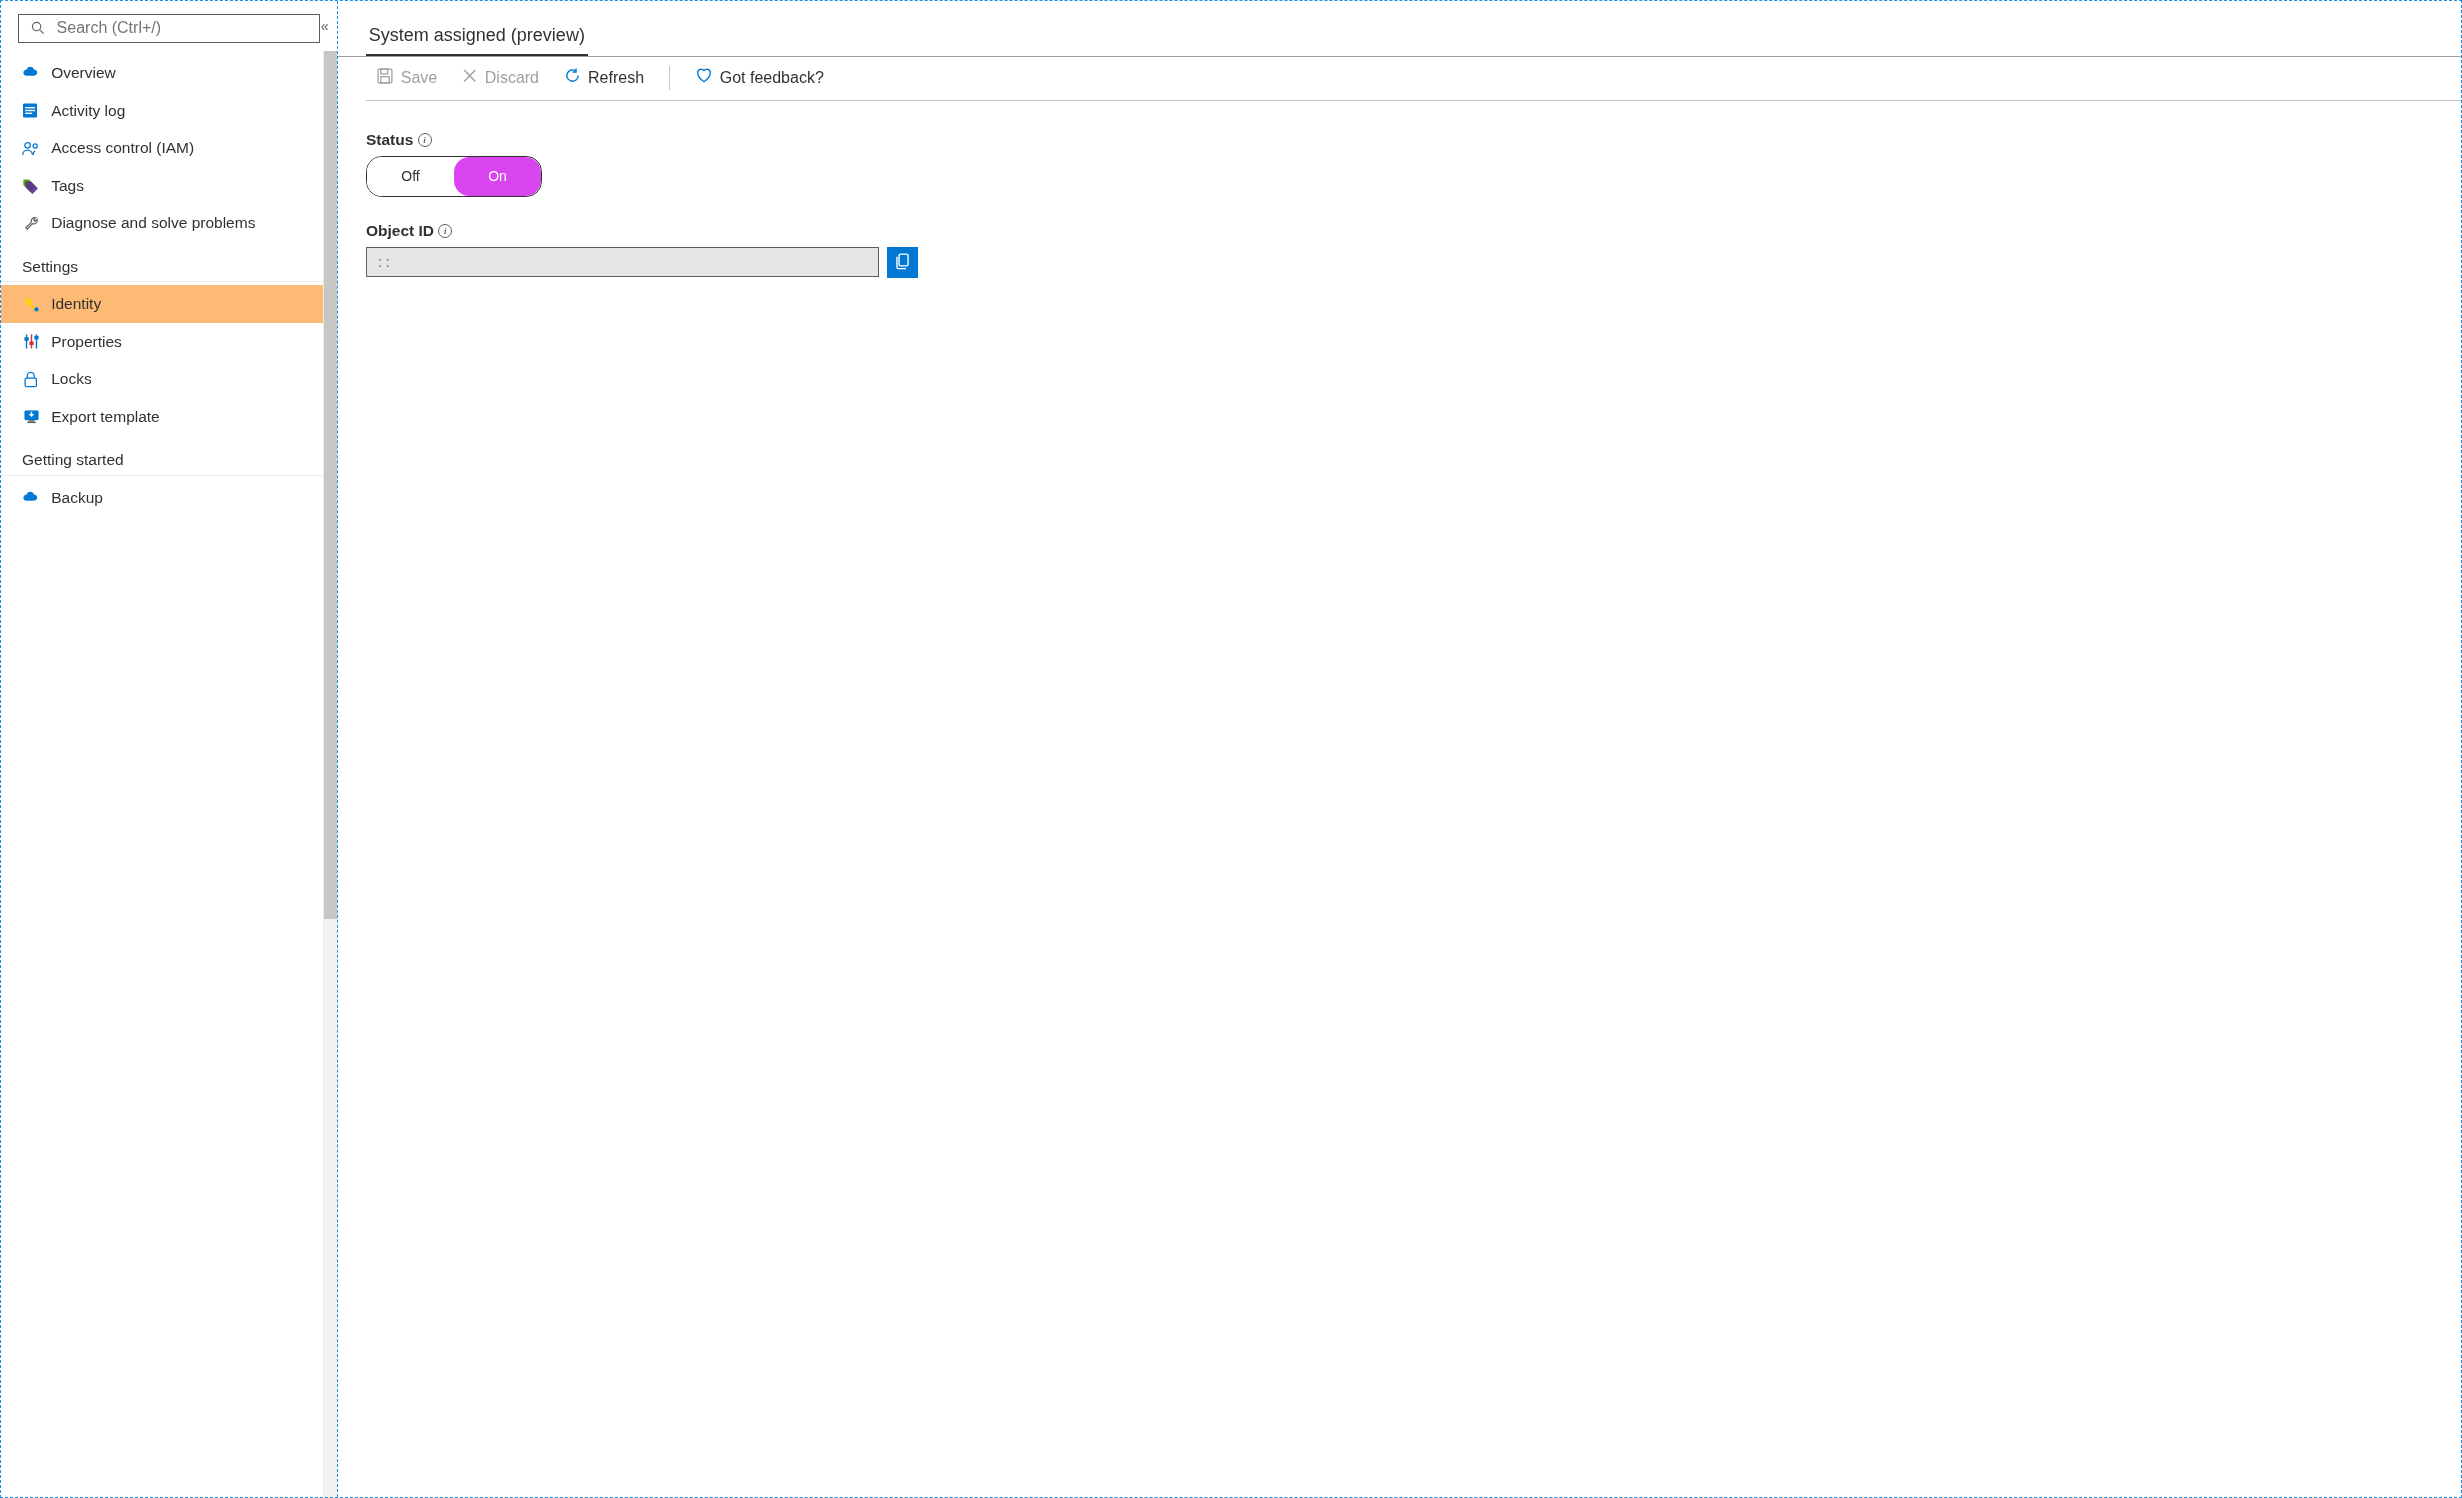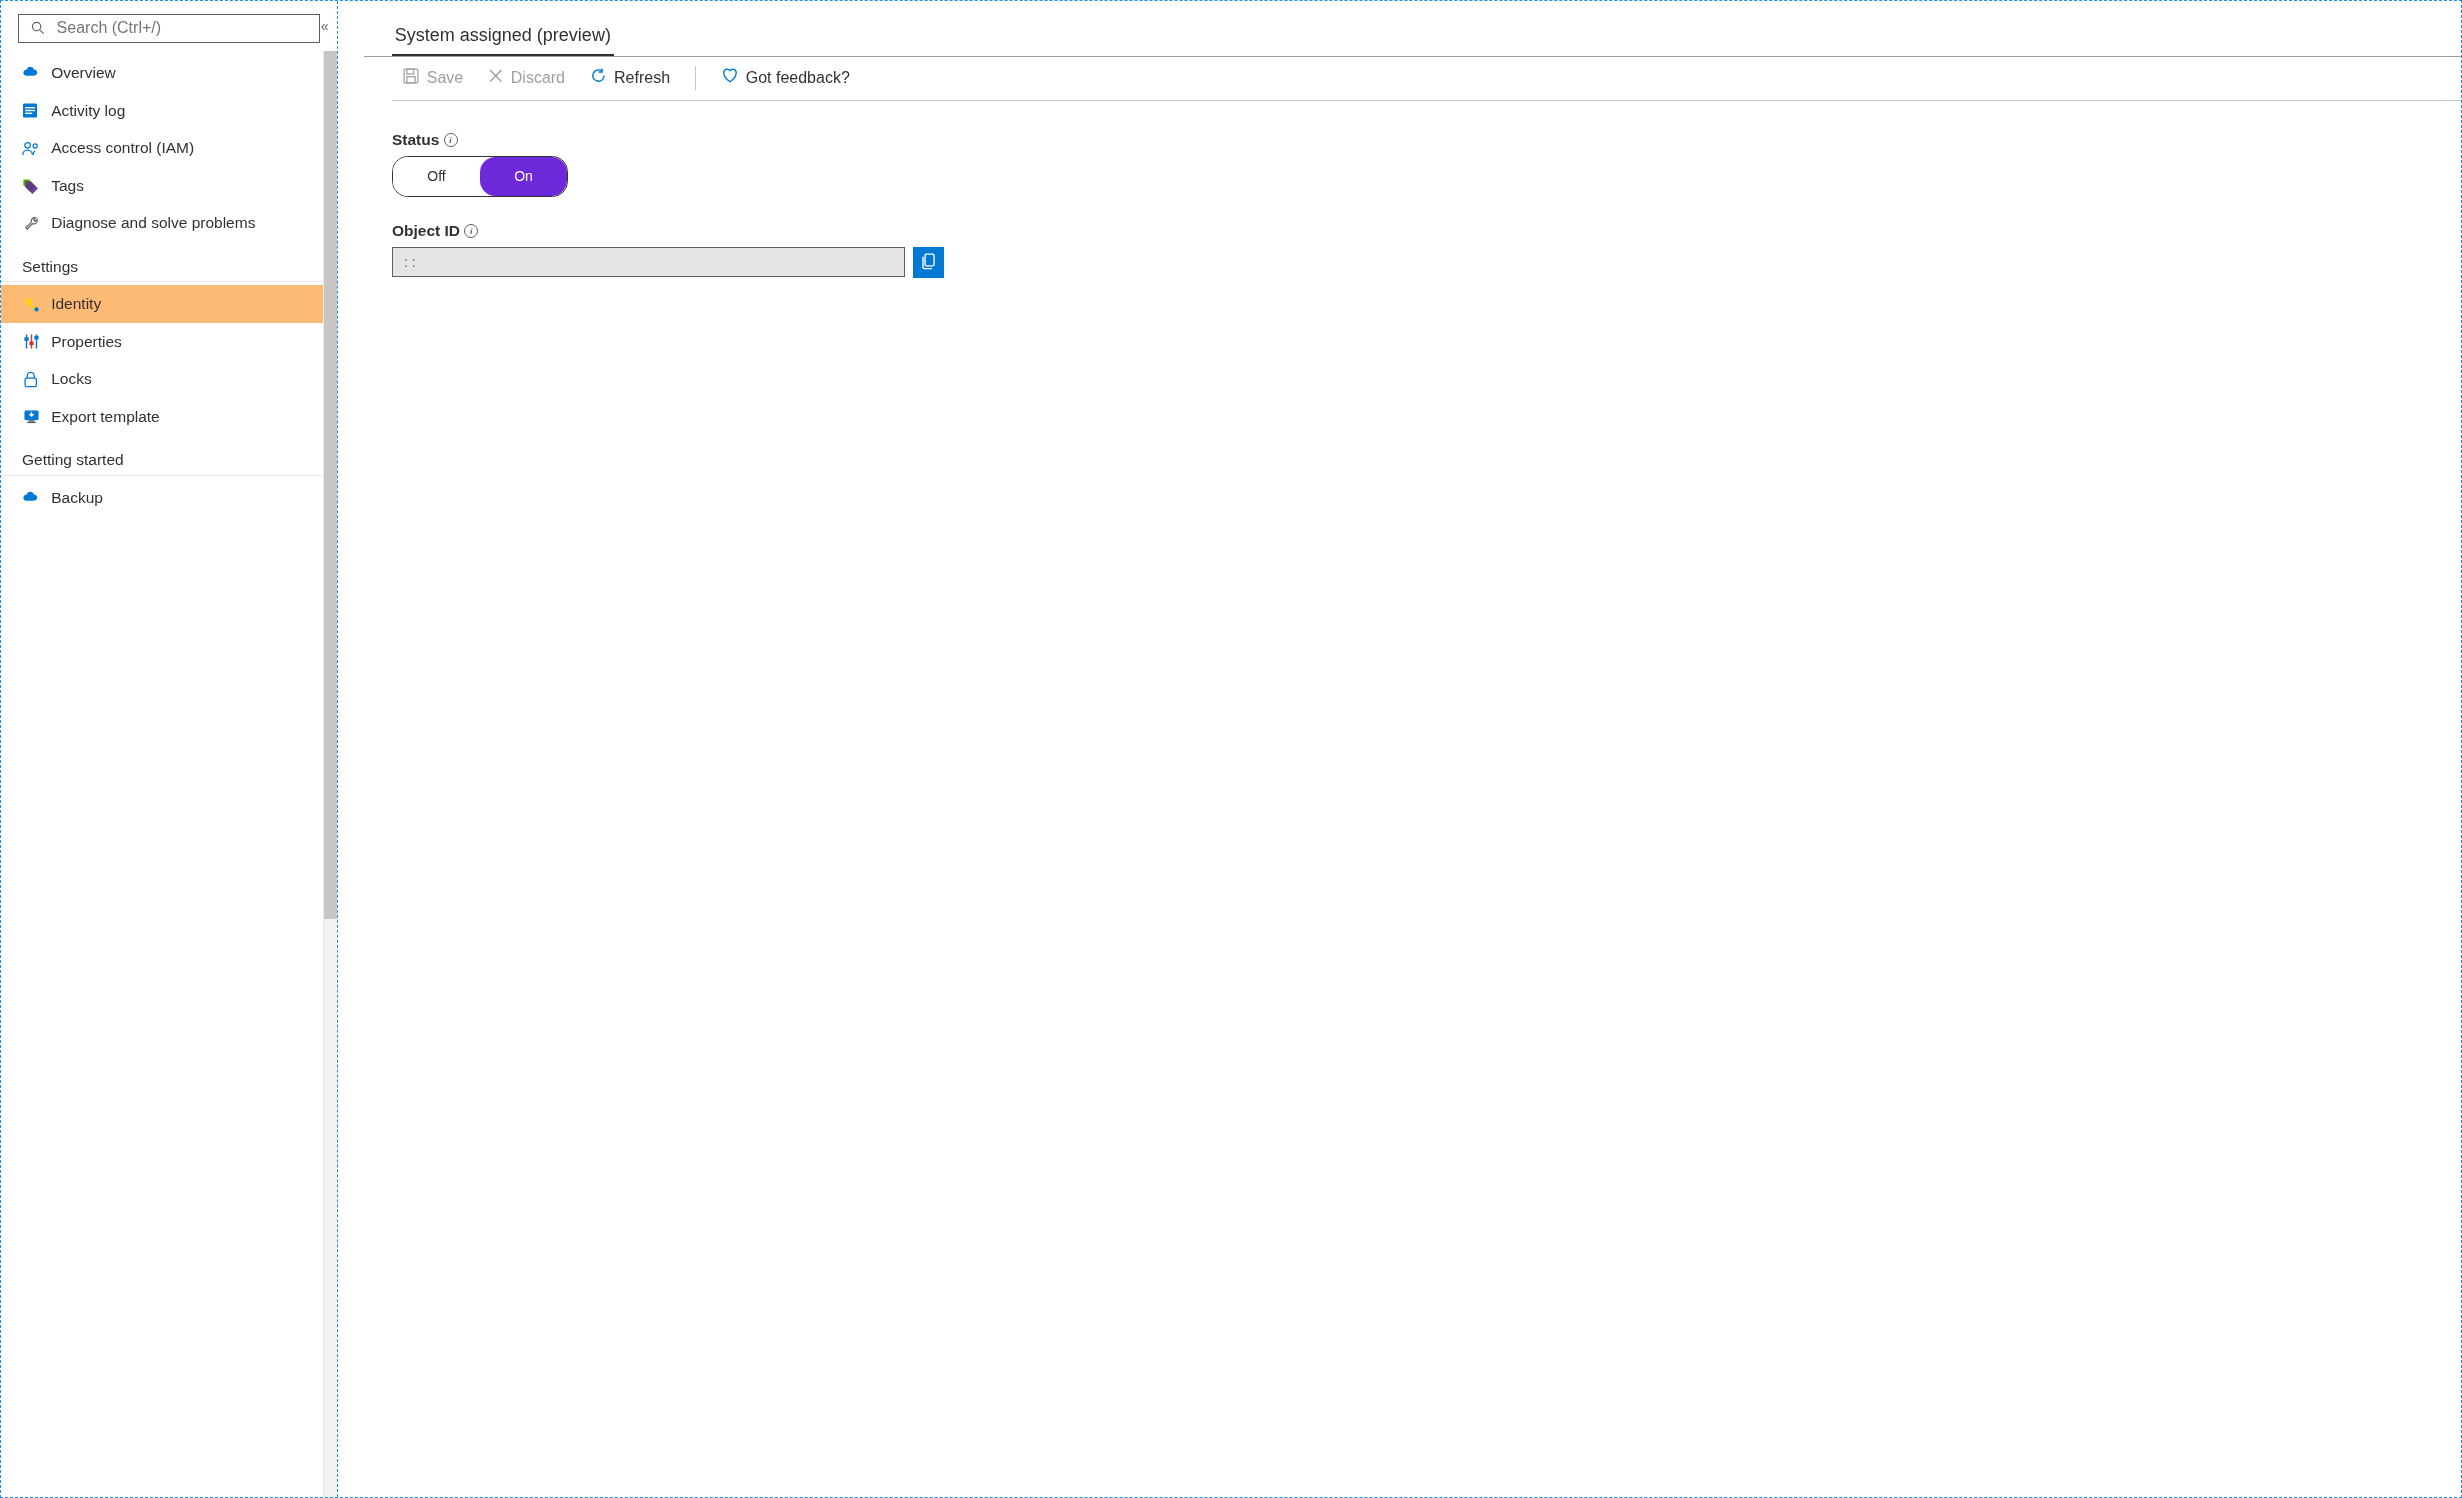--- a/index.html
+++ b/index.html
@@ -103,21 +103,20 @@
       margin-bottom: 3px;
     }
 
     
     .main {
       flex: 1;
       display: flex;
       flex-direction: column;
       padding-top: 17px;
       overflow: hidden;
-      padding-left: 26px;
     }
     .tabs {
       display: flex;
       border-bottom: 0.7px solid #a19f9d;
       padding-left: 28px;
     }
     .tab {
       padding: 7px 2.8px 8.4px 2.8px;
       margin-right: 22.5px;
       font-size: 18px;
@@ -196,21 +195,21 @@
       flex: 1;
       display: flex;
       align-items: center;
       justify-content: center;
       font-size: 14px;
       cursor: pointer;
       background: #fff;
       color: #323130;
       border: none;
     }
-    .pill.on { background: #6d28d9; color: #fff; border-radius: 15.5px; }
+    .pill.on { background: #d946ef; color: #fff; border-radius: 15.5px; }
     .oid-row {
       display: flex;
       align-items: center;
       gap: 8.4px;
     }
     .oid-input {
       width: 513px;
       height: 29.5px;
       border: 0.7px solid #605e5c;
       background: #e5e5e5;

